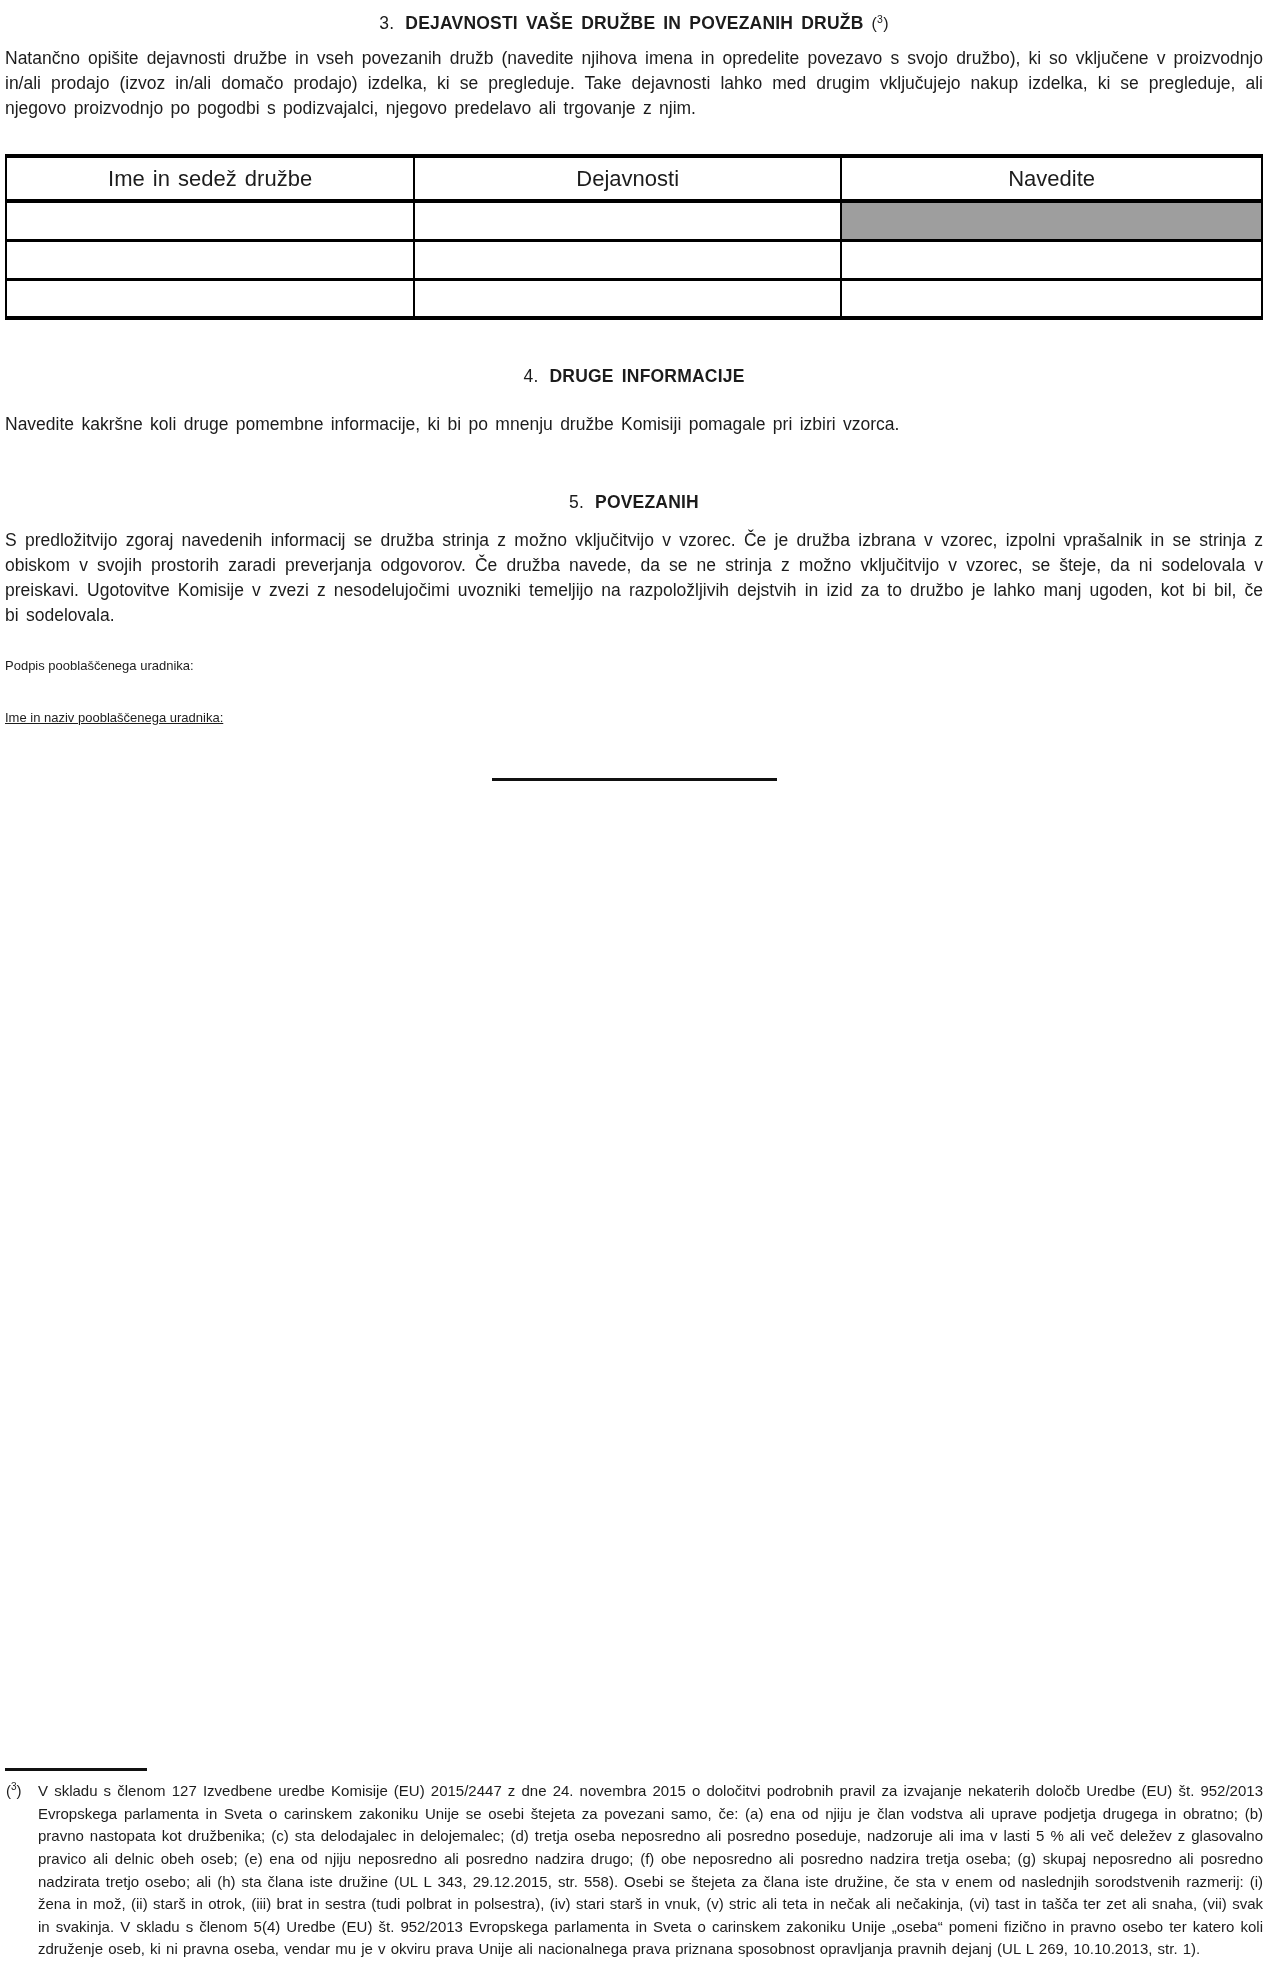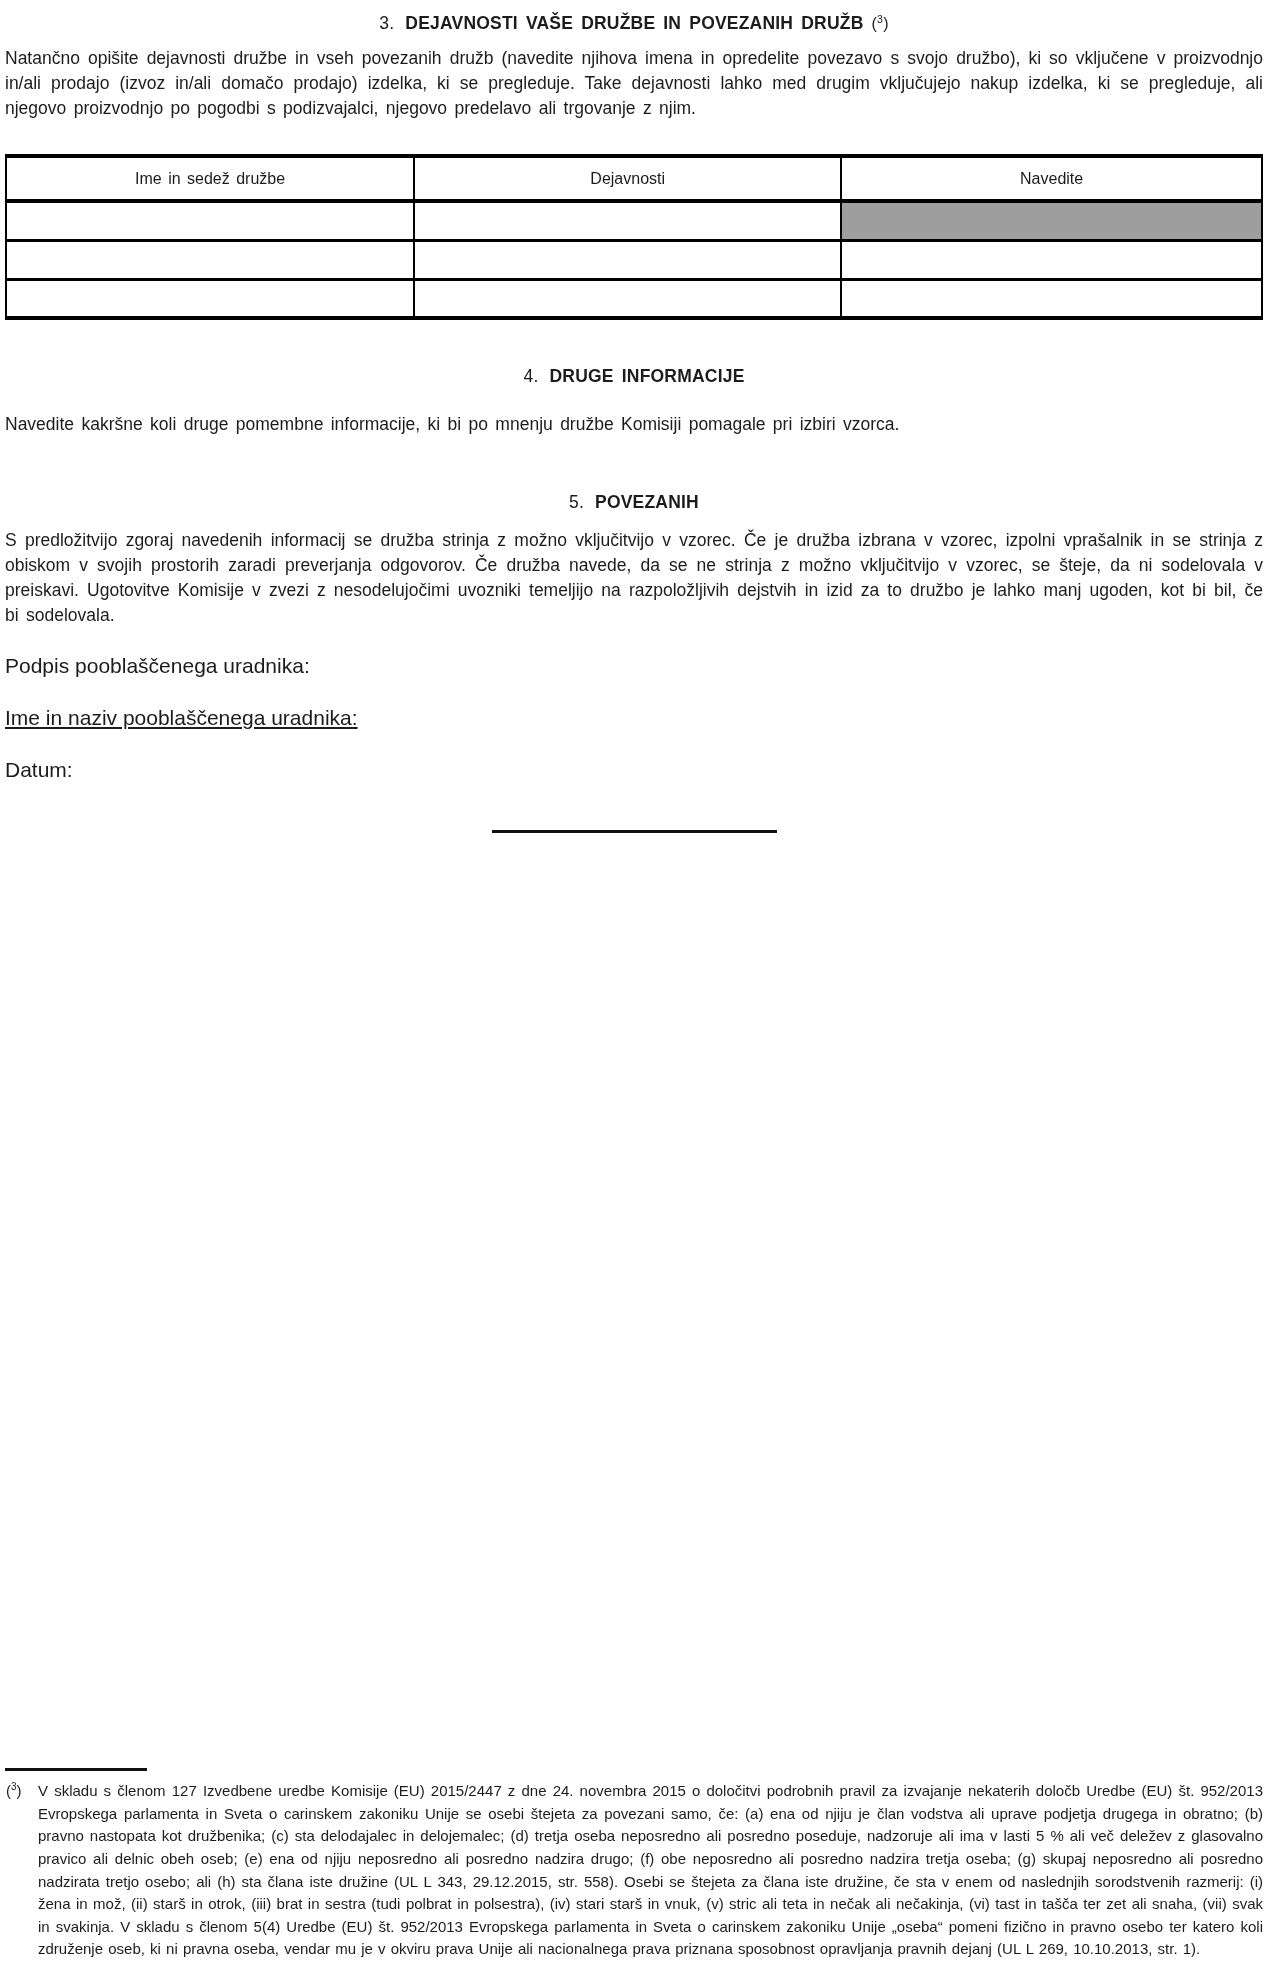--- a/index.html
+++ b/index.html
@@ -41,41 +41,41 @@
     width: 100%;
     table-layout: fixed;
     border-collapse: collapse;
     margin-top: 33px;
     border: 2px solid #000;
     border-top: 4px solid #000;
     border-bottom: 4px solid #000;
   }
   .companies th {
     font-weight: 400;
-    font-size: 16px;
+    font-size: 22px;
     text-align: center;
     vertical-align: middle;
     height: 45px;
     border-left: 2px solid #000;
     border-bottom: 4px solid #000;
     word-spacing: 2px;
   }
   .companies td {
     height: 39px;
     border-left: 2px solid #000;
     border-bottom: 3px solid #000;
   }
   .col-1 { width: 32.5%; }
   .col-2 { width: 34%; }
   .col-3 { width: 33.5%; }
   #sec4-heading { margin-top: 46px; }
   #sec4-body { margin-top: 25px; }
   #sec5-heading { margin-top: 55px; }
   #sec5-body { margin-top: 15px; }
-  .label { font-size: 21px; line-height: 20px; }
+  .label { font-size: 13px; line-height: 20px; }
   #sig-label  { margin-top: 28px; }
   #name-label { margin-top: 32px; text-decoration: underline; }
   #date-label { margin-top: 32px; }
   .sig-rule {
     width: 285px;
     height: 3px;
     background: #111;
     margin: 50px auto 0 auto;
   }
   .footer { margin-top: auto; }
@@ -152,21 +152,20 @@
   <p class="para single" id="sec4-body">Navedite kakršne koli druge pomembne informacije, ki bi po mnenju družbe Komisiji pomagale pri izbiri vzorca.</p>
 
   <div class="heading" id="sec5-heading">
     <span class="h-num">5.</span><span class="h-ttl">POVEZANIH</span>
   </div>
 
   <p class="para" id="sec5-body">S predložitvijo zgoraj navedenih informacij se družba strinja z možno vključitvijo v vzorec. Če je družba izbrana v vzorec, izpolni vprašalnik in se strinja z obiskom v svojih prostorih zaradi preverjanja odgovorov. Če družba navede, da se ne strinja z možno vključitvijo v vzorec, se šteje, da ni sodelovala v preiskavi. Ugotovitve Komisije v zvezi z nesodelujočimi uvozniki temeljijo na razpoložljivih dejstvih in izid za to družbo je lahko manj ugoden, kot bi bil, če bi sodelovala.</p>
 
   <div class="label" id="sig-label">Podpis pooblaščenega uradnika:</div>
   <div class="label" id="name-label">Ime in naziv pooblaščenega uradnika:</div>
-  <div class="label" id="date-label">Datum:</div>
 
   <div class="sig-rule"></div>
 
   <div class="footer">
     <div class="fn-sep"></div>
     <div class="footnote">
       <span class="fn-marker"><span>(</span><sup>3</sup><span>)</span></span>
       <span>V skladu s členom 127 Izvedbene uredbe Komisije (EU) 2015/2447 z dne 24. novembra 2015 o določitvi podrobnih pravil za izvajanje nekaterih določb Uredbe (EU) št. 952/2013 Evropskega parlamenta in Sveta o carinskem zakoniku Unije se osebi štejeta za povezani samo, če: (a) ena od njiju je član vodstva ali uprave podjetja drugega in obratno; (b) pravno nastopata kot družbenika; (c) sta delodajalec in delojemalec; (d) tretja oseba neposredno ali posredno poseduje, nadzoruje ali ima v lasti 5 % ali več deležev z glasovalno pravico ali delnic obeh oseb; (e) ena od njiju neposredno ali posredno nadzira drugo; (f) obe neposredno ali posredno nadzira tretja oseba; (g) skupaj neposredno ali posredno nadzirata tretjo osebo; ali (h) sta člana iste družine (UL L 343, 29.12.2015, str. 558). Osebi se štejeta za člana iste družine, če sta v enem od naslednjih sorodstvenih razmerij: (i) žena in mož, (ii) starš in otrok, (iii) brat in sestra (tudi polbrat in polsestra), (iv) stari starš in vnuk, (v) stric ali teta in nečak ali nečakinja, (vi) tast in tašča ter zet ali snaha, (vii) svak in svakinja. V skladu s členom 5(4) Uredbe (EU) št. 952/2013 Evropskega parlamenta in Sveta o carinskem zakoniku Unije „oseba“ pomeni fizično in pravno osebo ter katero koli združenje oseb, ki ni pravna oseba, vendar mu je v okviru prava Unije ali nacionalnega prava priznana sposobnost opravljanja pravnih dejanj (UL L 269, 10.10.2013, str. 1).</span>
     </div>
   </div>

